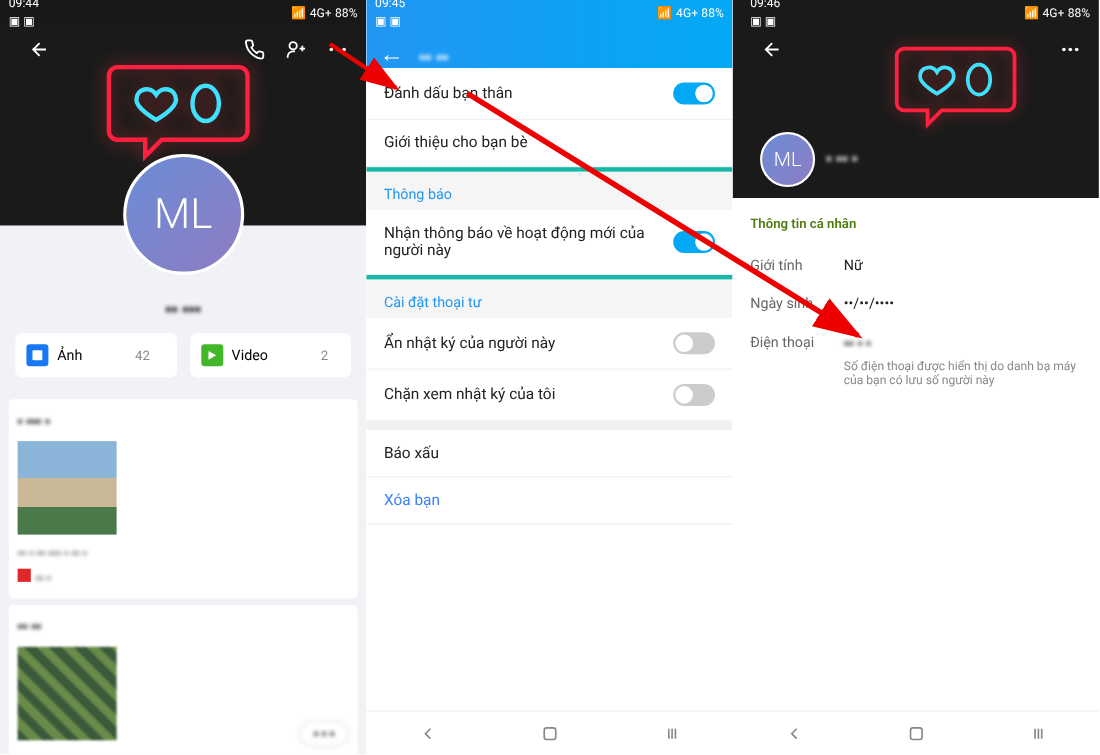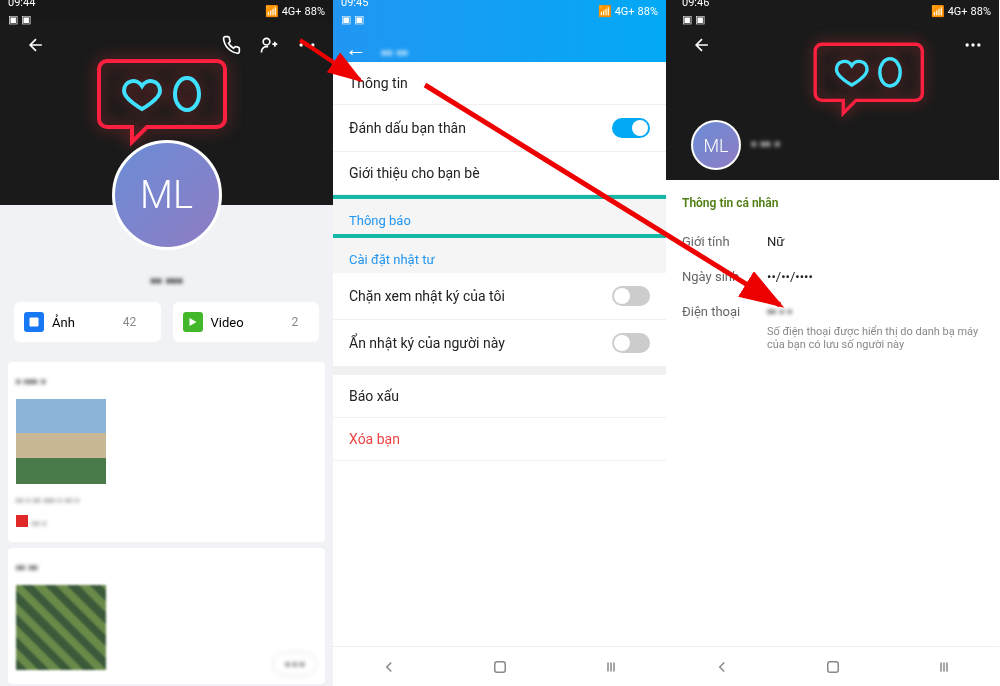--- a/index.html
+++ b/index.html
@@ -40,21 +40,21 @@
 .redsq { width: 12px; height: 12px; background: #e02828; display: inline-block; margin-right: 4px; }
 
 .bluehdr { height: 62px; background: linear-gradient(90deg,#2196f3,#03a9f4); display: flex; align-items: flex-end; padding: 18px 12px 0; color: #fff; }
 .bluehdr .back { font-size: 22px; margin-right: 14px; }
 .bluehdr .title { font-size: 16px; }
 
 .menu { background: #fff; }
 .section-h { padding: 14px 16px 6px; font-size: 13px; color: #2196f3; background: #f5f5f5; border-top: 4px solid #14b8a6; }
 .section-h:first-child { border-top: none; background: #fff; }
 .mitem { padding: 13px 16px; font-size: 14px; color: #222; display: flex; align-items: center; justify-content: space-between; border-bottom: 1px solid #f0f0f0; }
-.mitem.danger { color: #ef4444; }
+.mitem.danger { color: #3b82f6; }
 .toggle { width: 38px; height: 20px; border-radius: 10px; background: #ccc; position: relative; }
 .toggle.on { background: #03a9f4; }
 .toggle::after { content: ''; position: absolute; width: 16px; height: 16px; border-radius: 50%; background: #fff; top: 2px; right: 2px; }
 .toggle:not(.on)::after { left: 2px; right: auto; }
 
 .s3 .cover { height: 180px; }
 .s3 .username2 { position: absolute; left: 85px; top: 135px; color: #fff; font-size: 15px; font-weight: 500; z-index: 3; }
 .info { padding: 16px; }
 .info-h { font-size: 12px; font-weight: 600; padding-bottom: 14px; color: #4d7c0f; }
 .info-row { display: flex; padding: 10px 0; font-size: 13px; }
@@ -170,37 +170,38 @@
           <span>📶</span>
           <span>4G+</span>
           <span>88%</span>
         </div>
     </div>
     <span class="back">←</span>
     <span class="title redtxt">▪▪ ▪▪</span>
   </div>
   <div class="menu">
     <div class="mitem">
-        <span>Thông tin</span>
-      </div>
-    <div class="mitem">
         <span>Đánh dấu bạn thân</span>
         <span class="toggle on"></span>
       </div>
     <div class="mitem">
         <span>Giới thiệu cho bạn bè</span>
       </div>
     <div class="section-h">Thông báo</div>
-    <div class="section-h">Cài đặt nhật tư</div>
+    <div class="mitem">
+        <span style="max-width:240px">Nhận thông báo về hoạt động mới của người này</span>
+        <span class="toggle on"></span>
+      </div>
+    <div class="section-h">Cài đặt thoại tư</div>
+    <div class="mitem">
+        <span>Ẩn nhật ký của người này</span>
+        <span class="toggle"></span>
+      </div>
     <div class="mitem">
         <span>Chặn xem nhật ký của tôi</span>
-        <span class="toggle"></span>
-      </div>
-    <div class="mitem">
-        <span>Ẩn nhật ký của người này</span>
         <span class="toggle"></span>
       </div>
     <div style="height:8px;background:#f0f0f0"></div>
     <div class="mitem">
         <span>Báo xấu</span>
       </div>
     <div class="mitem danger">
         <span>Xóa bạn</span>
       </div>
   </div>

